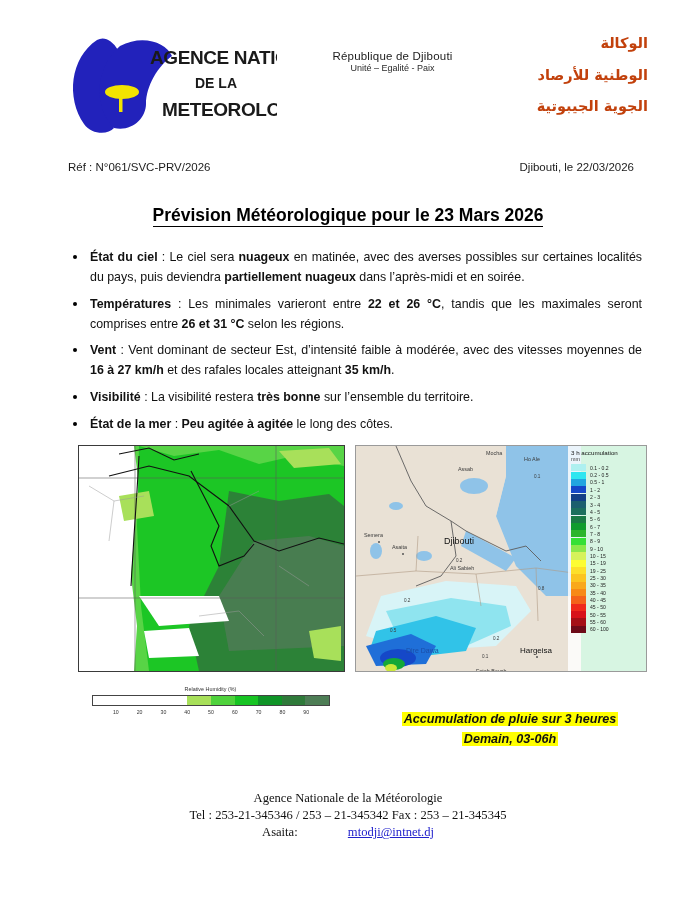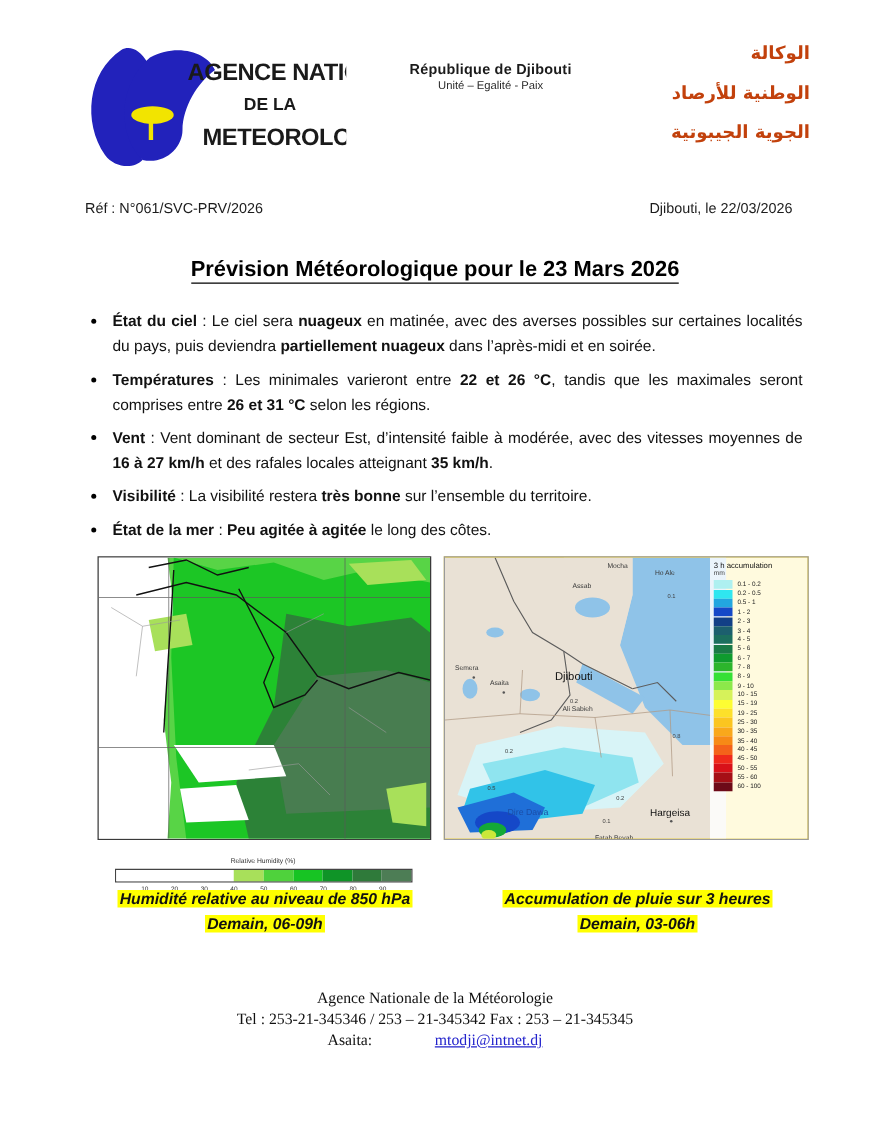--- a/index.html
+++ b/index.html
@@ -5,21 +5,21 @@
   html,body{margin:0;padding:0;background:#fff;}
   body{width:696px;height:901px;position:relative;overflow:hidden;
        font-family:"Liberation Sans",sans-serif;color:#000;}
   .page{position:absolute;inset:0;background:#fff;}
 
   
   .header{position:absolute;left:0;top:28px;width:696px;height:120px;}
   .logo{position:absolute;left:62px;top:8px;width:215px;height:100px;}
   .logo svg{display:block;}
   .rep-block{position:absolute;left:300px;top:22px;width:185px;text-align:center;}
-  .rep-title{font-size:11.5px;font-weight:bold;letter-spacing:.2px;color:#1b1b1b;}
+  .rep-title{font-size:11.5px;font-weight:normal;letter-spacing:.2px;color:#1b1b1b;}
   .rep-sub{font-size:9px;font-weight:normal;color:#2a2a2a;margin-top:1px;}
   .ar-block{position:absolute;right:48px;top:8px;width:210px;text-align:right;
             direction:rtl;font-family:"DejaVu Sans",sans-serif;color:#c2410c;}
   .ar-line{font-size:14.5px;font-weight:bold;line-height:1;margin-bottom:17px;}
 
   
   .refline{position:absolute;left:68px;top:161px;width:566px;height:18px;
            font-size:11.5px;color:#1c1c1c;}
   .refline .left{position:absolute;left:0;top:0;}
   .refline .right{position:absolute;right:0;top:0;}
@@ -51,21 +51,21 @@
   .hmap .inner{position:absolute;inset:0;}
   .cb-wrap{position:relative;margin-top:15px;width:265px;height:34px;}
   .cb-title{position:absolute;left:0;top:-1px;width:265px;text-align:center;
             font-size:5.4px;color:#333;}
   .cb{position:absolute;left:14px;top:8px;width:238px;height:11px;display:flex;
       border:.6px solid #444;box-sizing:border-box;}
   .cb div{flex:1;height:100%;}
   .cb-tick{position:absolute;top:22px;font-size:5.2px;color:#333;transform:translateX(-50%);}
 
   
-  .pmap{position:relative;width:290px;height:225px;background:#fde047;
+  .pmap{position:relative;width:290px;height:225px;background:#22c55e;
         border:.8px solid #9a9a9a;overflow:hidden;}
   .pmap .inner{position:absolute;left:0;top:0;width:225px;height:225px;}
   .plabel{position:absolute;font-size:5.4px;color:#3a3a3a;white-space:nowrap;}
   .plabel.big{font-size:9px;color:#111;}
   .pdot{position:absolute;width:2px;height:2px;border-radius:50%;background:#555;}
   .pval{position:absolute;font-size:4.6px;color:#3c3c3c;}
 
   .plegend{position:absolute;right:0;top:0;width:78px;height:225px;
            background:rgba(255,255,255,.82);padding:3px 2px 0 3px;box-sizing:border-box;}
   .pl-title{font-size:6.2px;color:#111;line-height:1.15;}
@@ -343,24 +343,20 @@
                 <div class="pl-sw" style="background: rgb(109, 10, 24);"></div>
                 <div class="pl-txt">60 - 100</div>
               </div>
             </div>
         </div>
       </div>
     </div>
   </div>
 
   <div class="caps">
-    <div class="cap cap-left">
-      <span>Humidité relative au niveau de 850 hPa</span><br>
-      <span>Demain, 06-09h</span>
-    </div>
     <div class="cap cap-right">
       <span>Accumulation de pluie sur 3 heures</span><br>
       <span>Demain, 03-06h</span>
     </div>
   </div>
 
   <div class="footer">
     <div>Agence Nationale de la Météorologie</div>
     <div>Tel : 253-21-345346 / 253 – 21-345342 Fax : 253 – 21-345345</div>
     <div>

